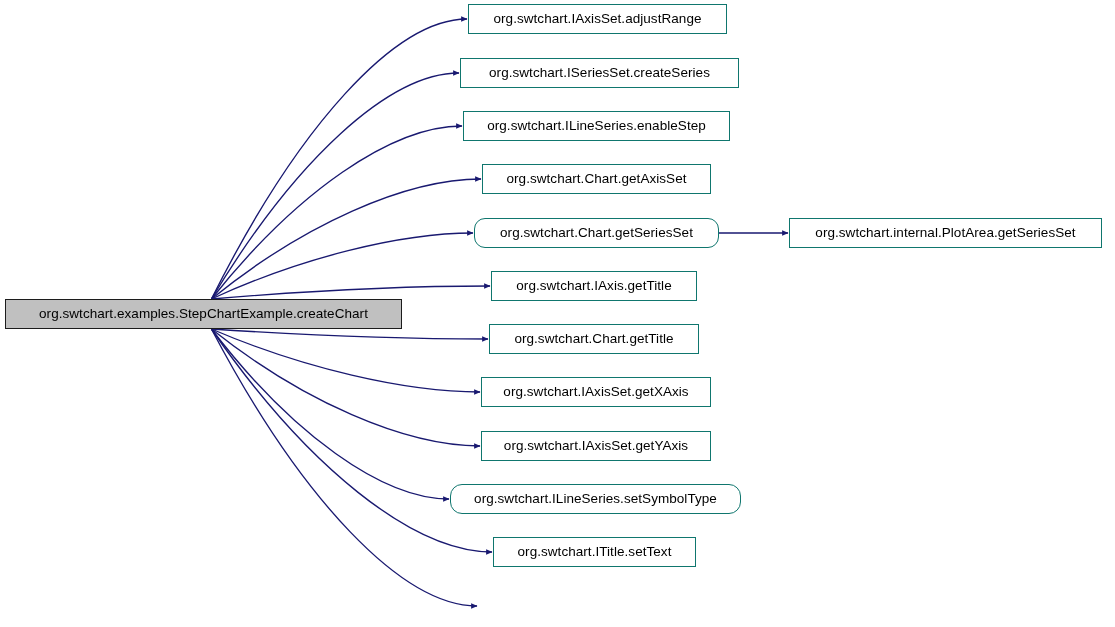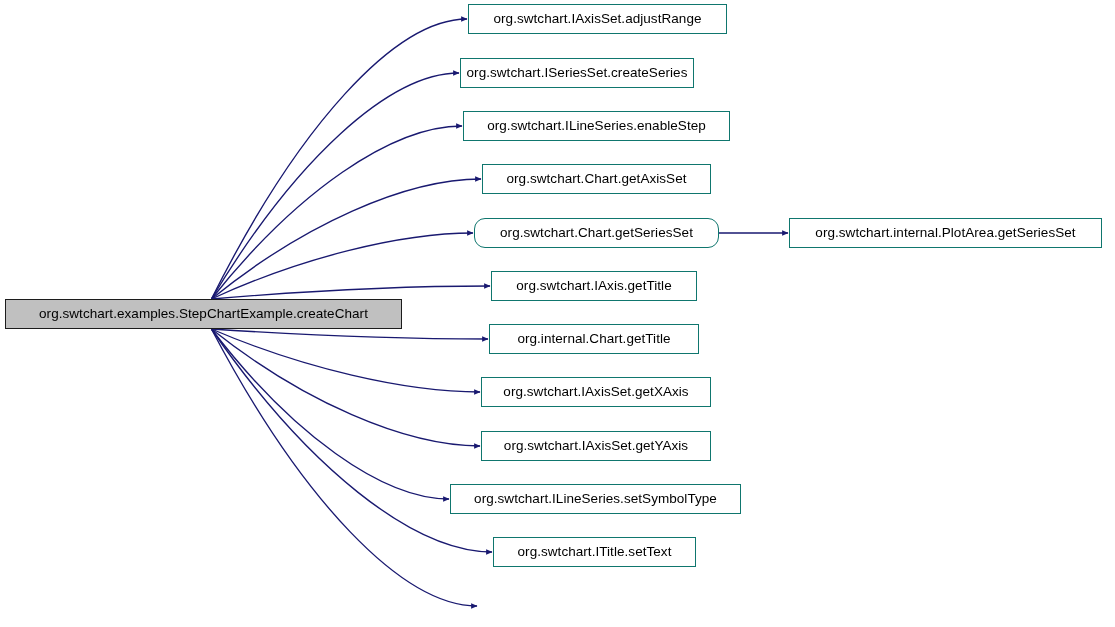--- a/index.html
+++ b/index.html
@@ -36,45 +36,45 @@
       <path d="M 211.44 329 C 306.8304 467.26, 413.4432 552, 492 552" fill="none" stroke="#191970" stroke-width="1.35" marker-end="url(#arrow)"></path>
       <path d="M 211.44 329 C 301.73040000000003 500.74, 402.6432 606, 477 606" fill="none" stroke="#191970" stroke-width="1.35" marker-end="url(#arrow)"></path>
       <path d="M 719 233 L 788 233" fill="none" stroke="#191970" stroke-width="1.35" marker-end="url(#arrow)"></path>
     </svg>
 <div class="node root" style="left: 5px; top: 299px; width: 397px; height: 30px;">
       <span class="node-label">org.swtchart.examples.StepChartExample.createChart</span>
     </div>
     <div class="node" style="left: 468px; top: 4px; width: 259px; height: 30px;">
       <span class="node-label">org.swtchart.IAxisSet.adjustRange</span>
     </div>
-    <div class="node" style="left: 460px; top: 58px; width: 234px; height: 30px;">
+    <div class="node" style="left: 460px; top: 58px; width: 279px; height: 30px;">
       <span class="node-label">org.swtchart.ISeriesSet.createSeries</span>
     </div>
     <div class="node" style="left: 463px; top: 111px; width: 267px; height: 30px;">
       <span class="node-label">org.swtchart.ILineSeries.enableStep</span>
     </div>
     <div class="node" style="left: 482px; top: 164px; width: 229px; height: 30px;">
       <span class="node-label">org.swtchart.Chart.getAxisSet</span>
     </div>
     <div class="node" style="left: 474px; top: 218px; width: 245px; height: 30px; border-radius: 11px;">
       <span class="node-label">org.swtchart.Chart.getSeriesSet</span>
     </div>
     <div class="node" style="left: 491px; top: 271px; width: 206px; height: 30px;">
       <span class="node-label">org.swtchart.IAxis.getTitle</span>
     </div>
     <div class="node" style="left: 489px; top: 324px; width: 210px; height: 30px;">
-      <span class="node-label">org.internal.Chart.getTitle</span>
+      <span class="node-label">org.swtchart.Chart.getTitle</span>
     </div>
     <div class="node" style="left: 481px; top: 377px; width: 230px; height: 30px;">
       <span class="node-label">org.swtchart.IAxisSet.getXAxis</span>
     </div>
     <div class="node" style="left: 481px; top: 431px; width: 230px; height: 30px;">
       <span class="node-label">org.swtchart.IAxisSet.getYAxis</span>
     </div>
-    <div class="node" style="left: 450px; top: 484px; width: 291px; height: 30px;">
+    <div class="node" style="left: 450px; top: 484px; width: 291px; height: 30px; border-radius: 12px;">
       <span class="node-label">org.swtchart.ILineSeries.setSymbolType</span>
     </div>
     <div class="node" style="left: 493px; top: 537px; width: 203px; height: 30px;">
       <span class="node-label">org.swtchart.ITitle.setText</span>
     </div>
     <div class="node" style="left: 789px; top: 218px; width: 313px; height: 30px;">
       <span class="node-label">org.swtchart.internal.PlotArea.getSeriesSet</span>
     </div>
   </div>
 

